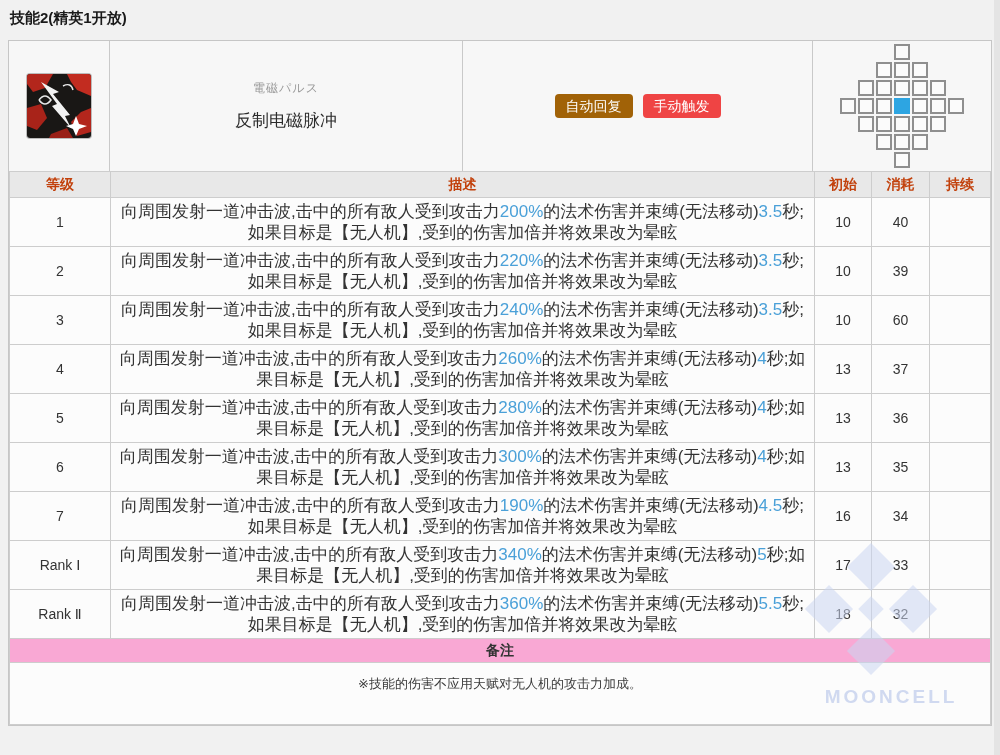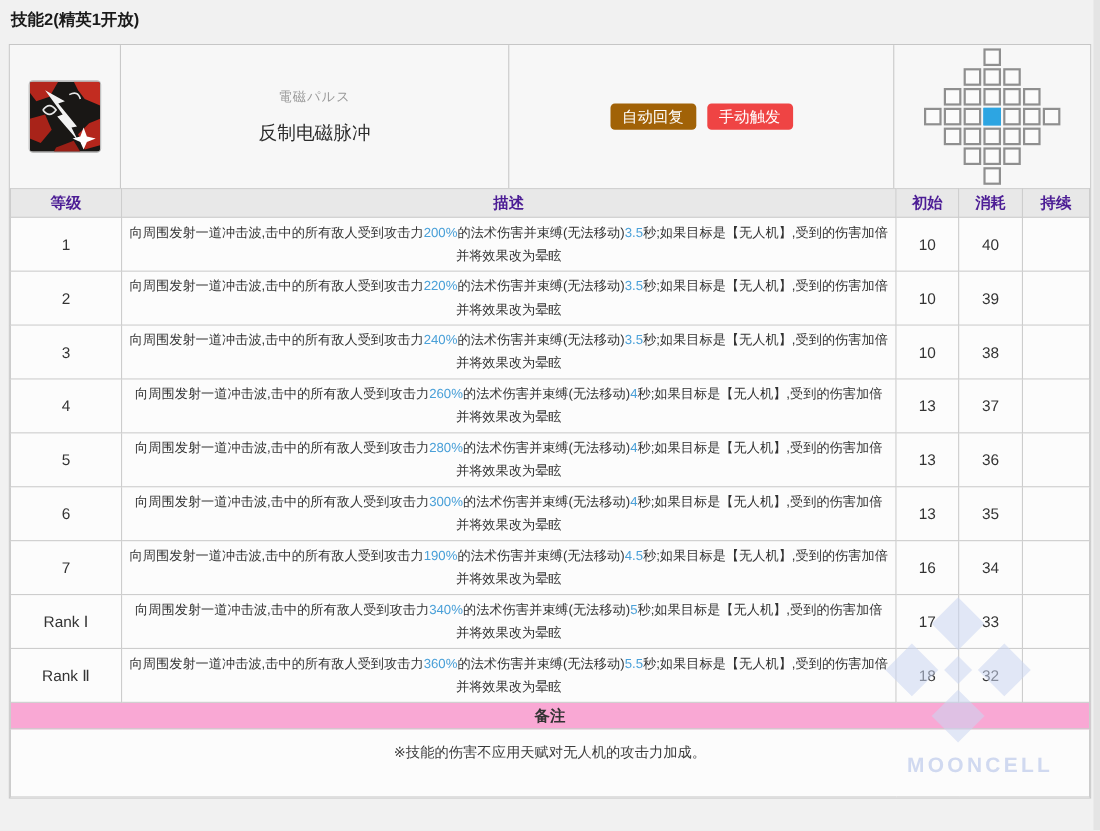--- a/index.html
+++ b/index.html
@@ -38,25 +38,25 @@
   .range-grid { display:flex; flex-direction:column; gap:2px; }
   .range-row { display:flex; gap:2px; justify-content:center; }
   .rcell { width:16px; height:16px; }
   .rcell.empty { visibility:hidden; }
   .rcell.tile  { border:2px solid #8f8f8f; background:#fbfbfb; }
   .rcell.active{ border:2px solid #2da5e2; background:#2da5e2; }
   
   table.skill { width:100%; border-collapse:collapse; table-layout:fixed; background:#fcfcfc; }
   table.skill th, table.skill td { border:1px solid #cdcdcd; text-align:center; vertical-align:middle; }
   table.skill th {
-    background:#e8e8e8; height:26px; font-size:14px; font-weight:bold; color:#4c1d95;
+    background:#e8e8e8; height:26px; font-size:14px; font-weight:bold; color:#c2410c;
   }
   col.c-level { width:101px; } col.c-init { width:57px; } col.c-cost { width:58px; } col.c-dur { width:61px; }
   td.level { font-size:14px; color:#333; }
-  td.desc  { font-size:12px; line-height:21px; padding:3px 6px; height:47px; color:#333; }
+  td.desc  { font-size:17px; line-height:21px; padding:3px 6px; height:47px; color:#333; }
   td.num   { font-size:14px; color:#333; }
   .blue { color:#4aa0d8; }
   td.notes-head { background:#f9a8d4; height:24px; font-size:14px; font-weight:bold; }
   td.note-cell { text-align:left; font-size:13px; color:#3c3c3c; padding:12px 10px 31px 10px; height:40px; }
   
   .wm { position:absolute; left:788px; top:542px; width:206px; height:166px; pointer-events:none; z-index:5; }
   .wm-diamond { position:absolute; background:rgba(203,214,241,0.55); transform:rotate(45deg); }
   .wm-text {
     position:absolute; bottom:0; left:0; width:100%; text-align:center;
     font-size:19px; font-weight:bold; letter-spacing:3px;
@@ -203,21 +203,21 @@
         <td class="desc"><span>向周围发射一道冲击波,击中的所有敌人受到攻击力</span><span class="blue">220%</span><span>的法术伤害并束缚(无法移动)</span><span class="blue">3.5</span><span>秒;如果目标是【无人机】,受到的伤害加倍并将效果改为晕眩</span></td>
         <td class="num">10</td>
         <td class="num">39</td>
         <td class="num"></td>
       </tr>
 
       <tr>
         <td class="level">3</td>
         <td class="desc"><span>向周围发射一道冲击波,击中的所有敌人受到攻击力</span><span class="blue">240%</span><span>的法术伤害并束缚(无法移动)</span><span class="blue">3.5</span><span>秒;如果目标是【无人机】,受到的伤害加倍并将效果改为晕眩</span></td>
         <td class="num">10</td>
-        <td class="num">38</td>
+        <td class="num">60</td>
         <td class="num"></td>
       </tr>
 
       <tr>
         <td class="level">4</td>
         <td class="desc"><span>向周围发射一道冲击波,击中的所有敌人受到攻击力</span><span class="blue">260%</span><span>的法术伤害并束缚(无法移动)</span><span class="blue">4</span><span>秒;如果目标是【无人机】,受到的伤害加倍并将效果改为晕眩</span></td>
         <td class="num">13</td>
         <td class="num">37</td>
         <td class="num"></td>
       </tr>

